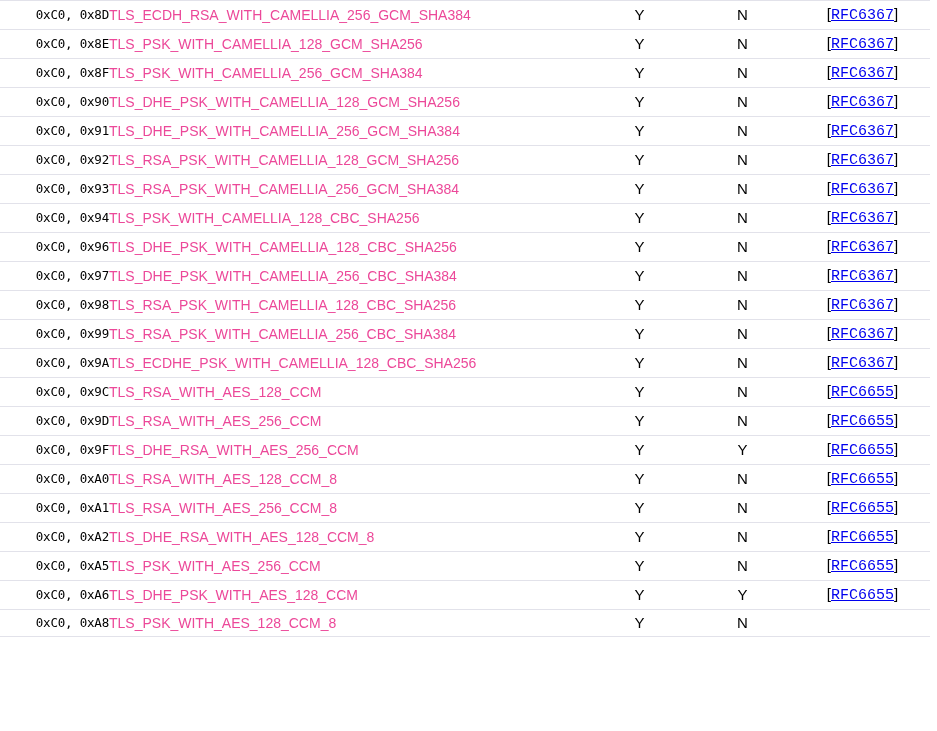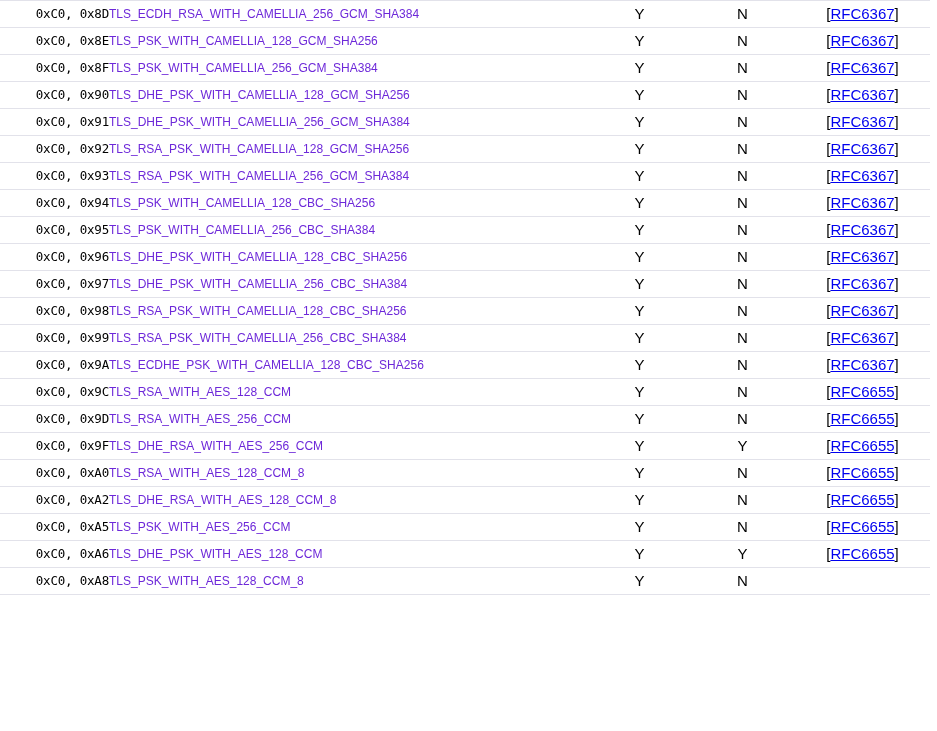--- a/index.html
+++ b/index.html
@@ -47,22 +47,22 @@
     font-family: "DejaVu Sans Mono", "Liberation Mono", monospace;
     font-size: 12.5px;
     letter-spacing: -0.2px;
     color: #000000;
   }
 
   
   td.col-description {
     width: 480px;
     padding-left: 9px;
-    font-size: 12px;
-    color: #6d28d9;
+    font-size: 14px;
+    color: #ec4899;
   }
 
   
   td.col-dtls {
     width: 101px;
     text-align: center;
     font-size: 15px;
   }
 
   
@@ -76,20 +76,21 @@
   td.col-reference {
     width: 135px;
     text-align: center;
     font-size: 15px;
     color: #000000;
   }
 
   td.col-reference a {
     color: #0000ee;
     text-decoration: underline;
+    font-family: Liberation Mono, monospace;
   }
 
   .bracket {
     color: #000000;
   }
 </style>
 </head>
 <body>
 
 <table class="registry">
@@ -144,27 +145,20 @@
         <td class="col-reference"><span class="bracket">[</span><a href="#">RFC6367</a><span class="bracket">]</span></td>
       </tr>
       <tr>
         <td class="col-value">0xC0, 0x94</td>
         <td class="col-description">TLS_PSK_WITH_CAMELLIA_128_CBC_SHA256</td>
         <td class="col-dtls">Y</td>
         <td class="col-recommended">N</td>
         <td class="col-reference"><span class="bracket">[</span><a href="#">RFC6367</a><span class="bracket">]</span></td>
       </tr>
       <tr>
-        <td class="col-value">0xC0, 0x95</td>
-        <td class="col-description">TLS_PSK_WITH_CAMELLIA_256_CBC_SHA384</td>
-        <td class="col-dtls">Y</td>
-        <td class="col-recommended">N</td>
-        <td class="col-reference"><span class="bracket">[</span><a href="#">RFC6367</a><span class="bracket">]</span></td>
-      </tr>
-      <tr>
         <td class="col-value">0xC0, 0x96</td>
         <td class="col-description">TLS_DHE_PSK_WITH_CAMELLIA_128_CBC_SHA256</td>
         <td class="col-dtls">Y</td>
         <td class="col-recommended">N</td>
         <td class="col-reference"><span class="bracket">[</span><a href="#">RFC6367</a><span class="bracket">]</span></td>
       </tr>
       <tr>
         <td class="col-value">0xC0, 0x97</td>
         <td class="col-description">TLS_DHE_PSK_WITH_CAMELLIA_256_CBC_SHA384</td>
         <td class="col-dtls">Y</td>
@@ -214,20 +208,27 @@
         <td class="col-reference"><span class="bracket">[</span><a href="#">RFC6655</a><span class="bracket">]</span></td>
       </tr>
       <tr>
         <td class="col-value">0xC0, 0xA0</td>
         <td class="col-description">TLS_RSA_WITH_AES_128_CCM_8</td>
         <td class="col-dtls">Y</td>
         <td class="col-recommended">N</td>
         <td class="col-reference"><span class="bracket">[</span><a href="#">RFC6655</a><span class="bracket">]</span></td>
       </tr>
       <tr>
+        <td class="col-value">0xC0, 0xA1</td>
+        <td class="col-description">TLS_RSA_WITH_AES_256_CCM_8</td>
+        <td class="col-dtls">Y</td>
+        <td class="col-recommended">N</td>
+        <td class="col-reference"><span class="bracket">[</span><a href="#">RFC6655</a><span class="bracket">]</span></td>
+      </tr>
+      <tr>
         <td class="col-value">0xC0, 0xA2</td>
         <td class="col-description">TLS_DHE_RSA_WITH_AES_128_CCM_8</td>
         <td class="col-dtls">Y</td>
         <td class="col-recommended">N</td>
         <td class="col-reference"><span class="bracket">[</span><a href="#">RFC6655</a><span class="bracket">]</span></td>
       </tr>
       <tr>
         <td class="col-value">0xC0, 0xA5</td>
         <td class="col-description">TLS_PSK_WITH_AES_256_CCM</td>
         <td class="col-dtls">Y</td>

